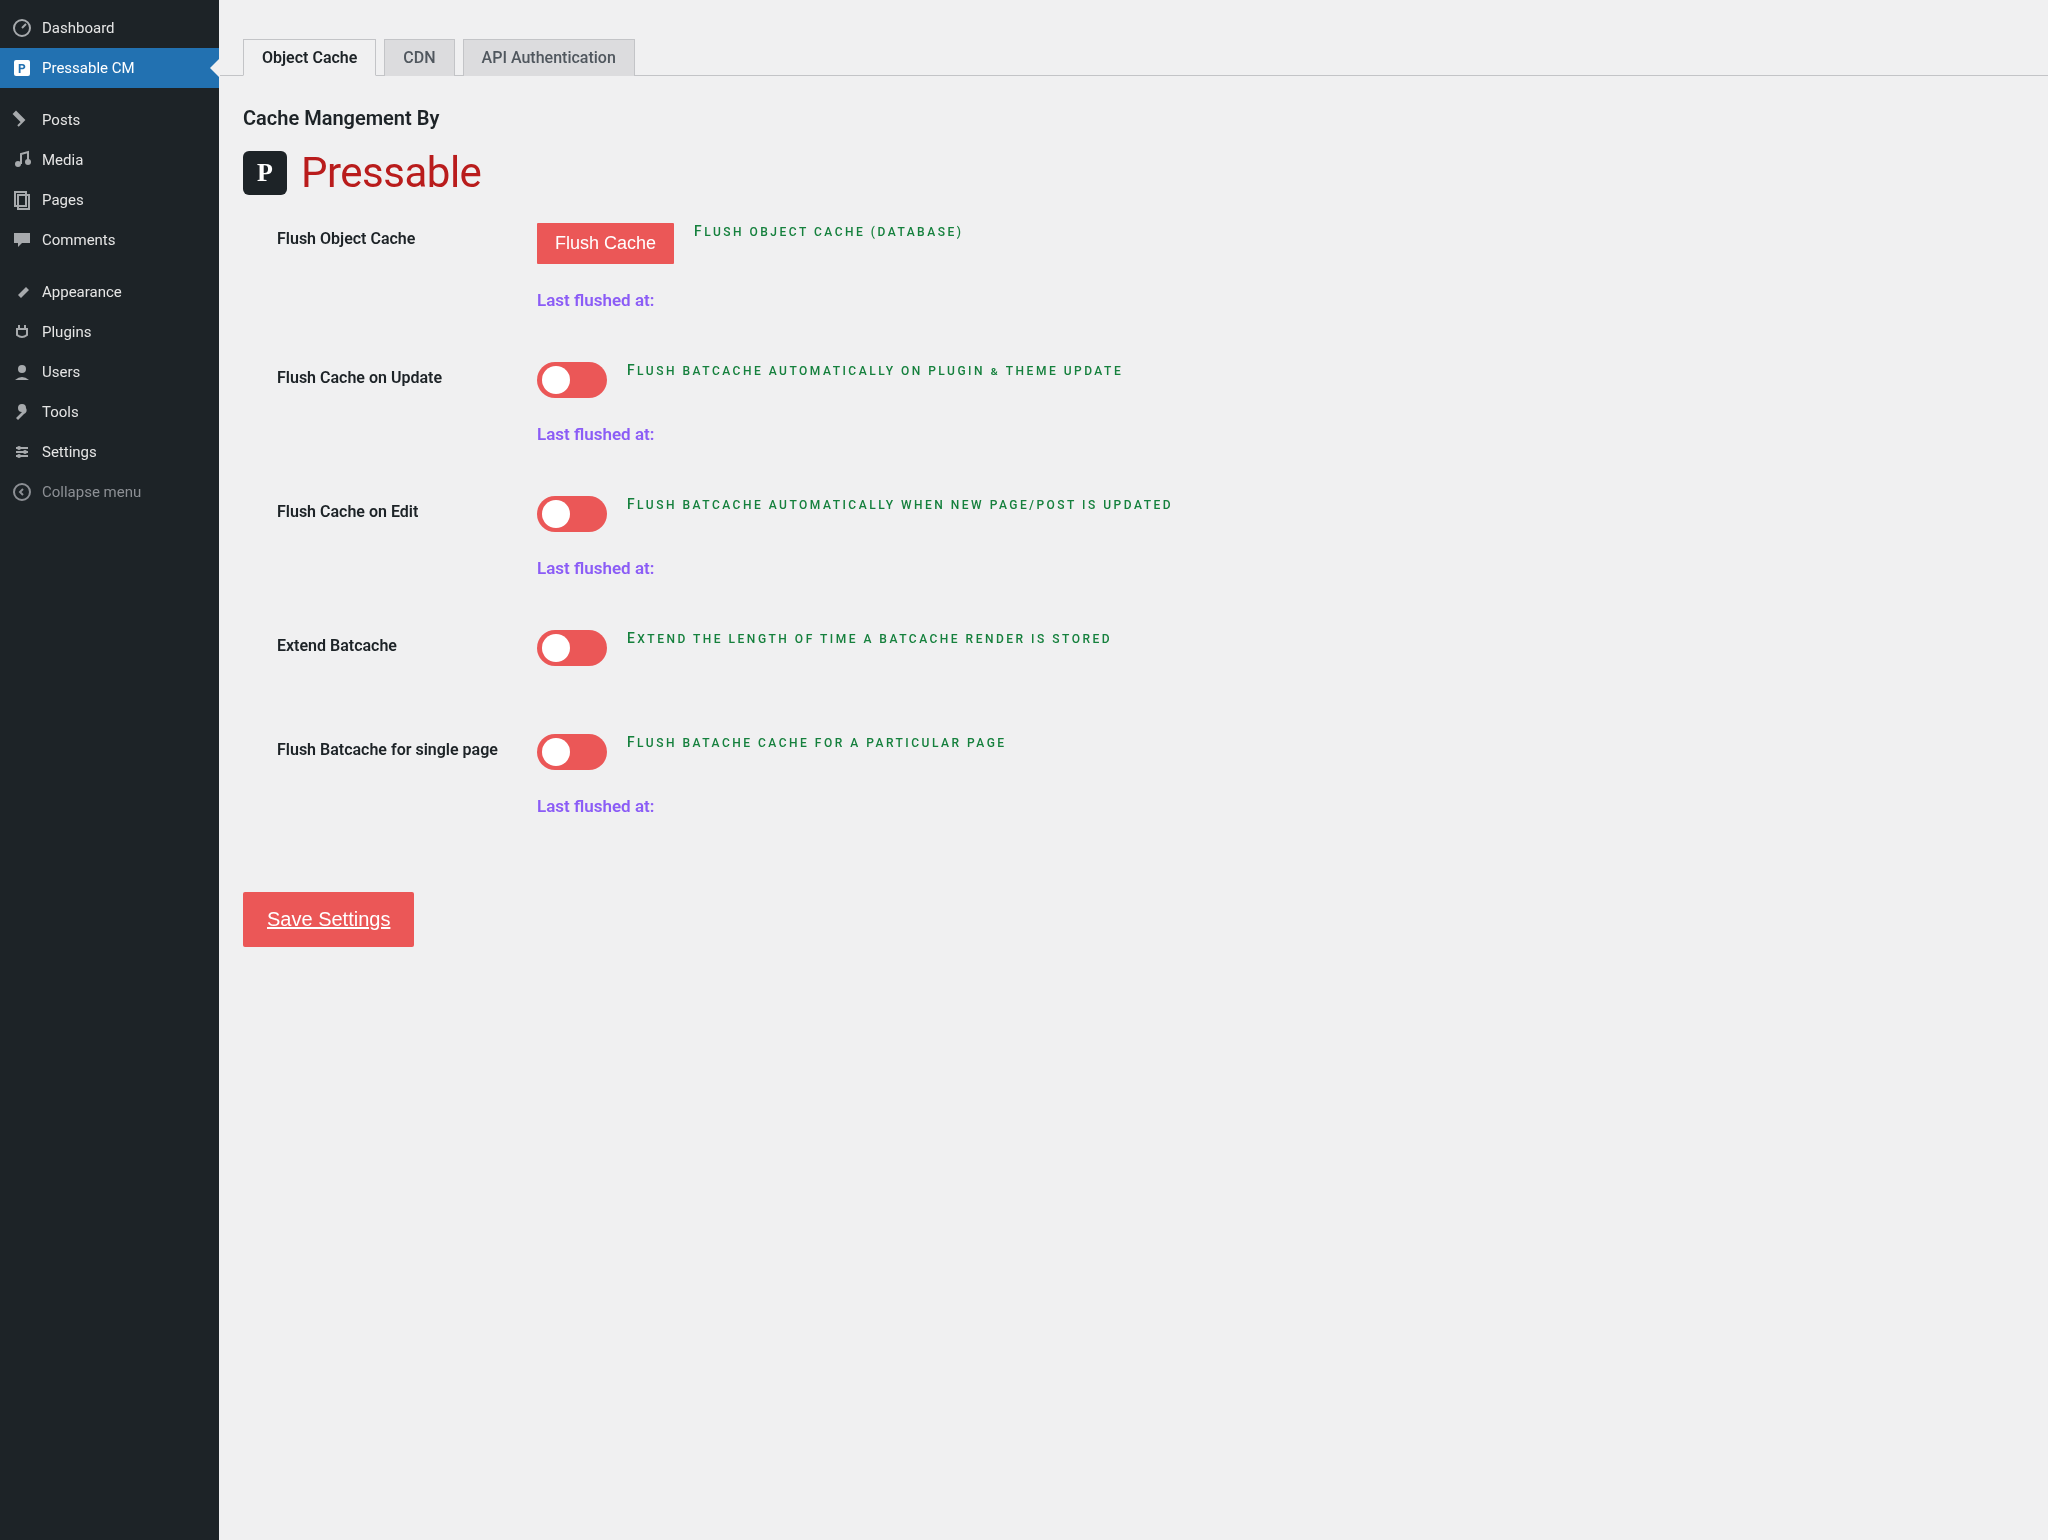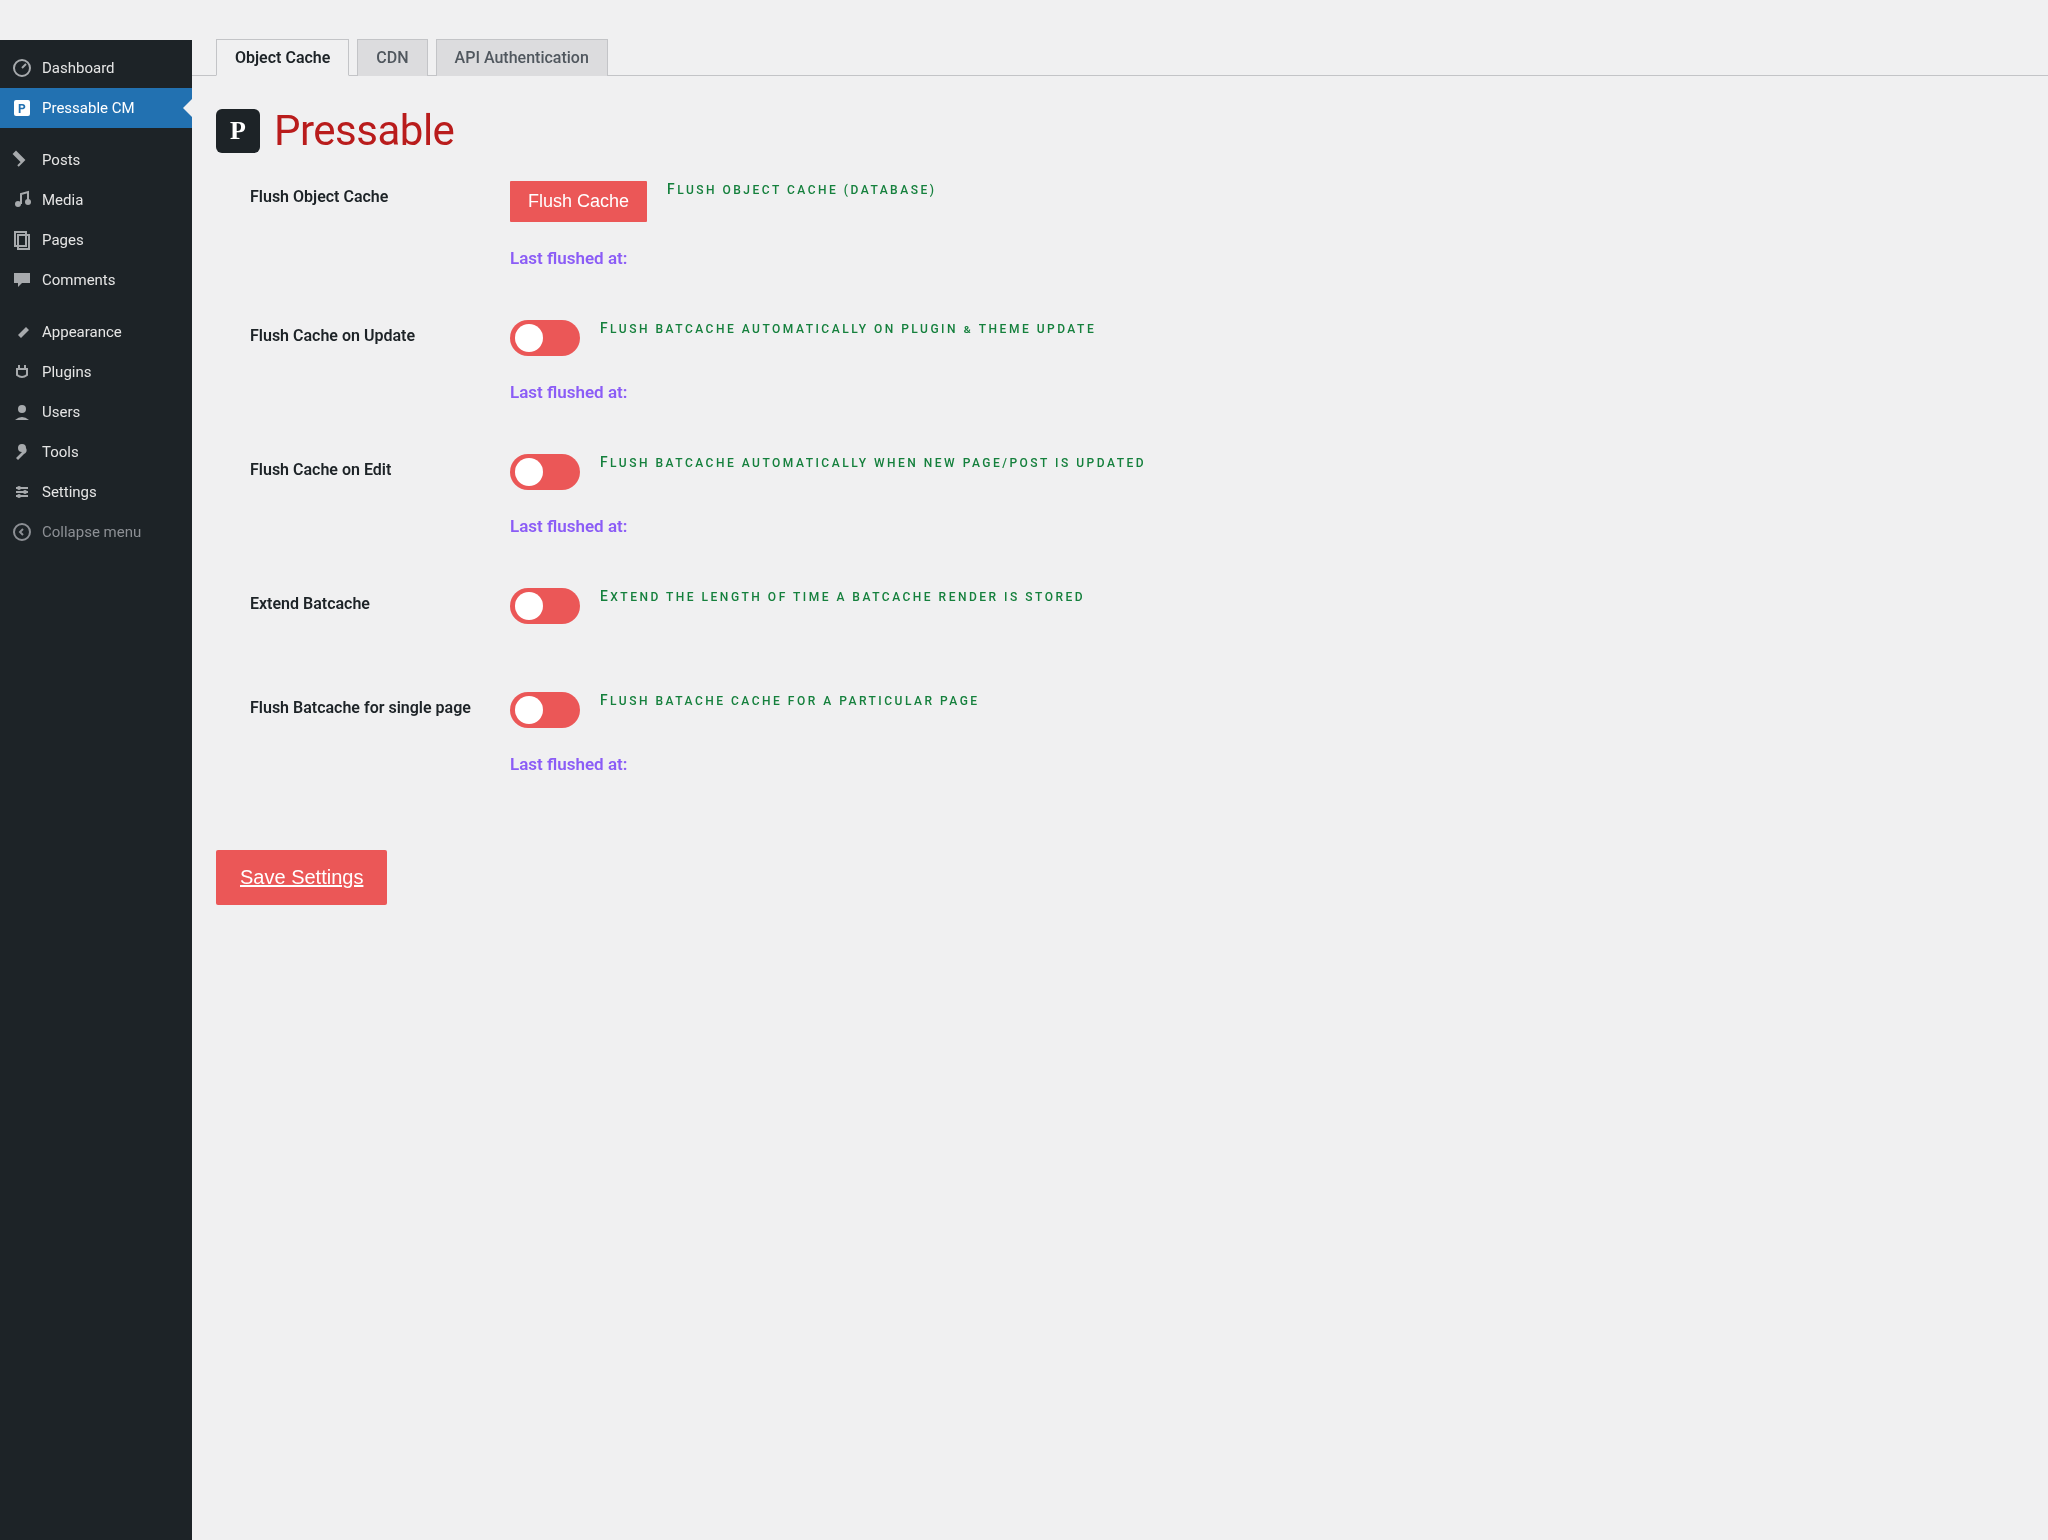--- a/index.html
+++ b/index.html
@@ -5,26 +5,25 @@
   * { box-sizing: border-box; margin: 0; padding: 0; }
   body {
     font-family: -apple-system, BlinkMacSystemFont, "Segoe UI", Roboto, sans-serif;
     font-size: 14px;
     background: #f0f0f1;
     color: #1d2327;
     display: flex;
     min-height: 100vh;
   }
   .sidebar {
-    width: 192px;
+    width: 219px;
     background: #1d2327;
     color: #fff;
     flex-shrink: 0;
     padding-top: 8px;
-    margin-top: 40px;
   }
   .sidebar-item {
     display: flex;
     align-items: center;
     gap: 10px;
     padding: 10px 12px;
     color: #e5e5e5;
     font-size: 15px;
     cursor: pointer;
     position: relative;
@@ -308,20 +307,21 @@
 </div>
 
 <div class="main">
   <div class="tabs">
     <div class="tab active">Object Cache</div>
     <div class="tab">CDN</div>
     <div class="tab">API Authentication</div>
   </div>
 
   <div class="content">
+    <div class="heading">Cache Mangement By</div>
     <div class="logo-row">
       <div class="logo-square">P</div>
       <div class="logo-text">Pressable</div>
     </div>
 
     <div class="setting-row">
       <div class="setting-label">Flush Object Cache</div>
       <div class="setting-control">
         <div class="control-line">
           <button class="flush-btn">Flush Cache</button>

